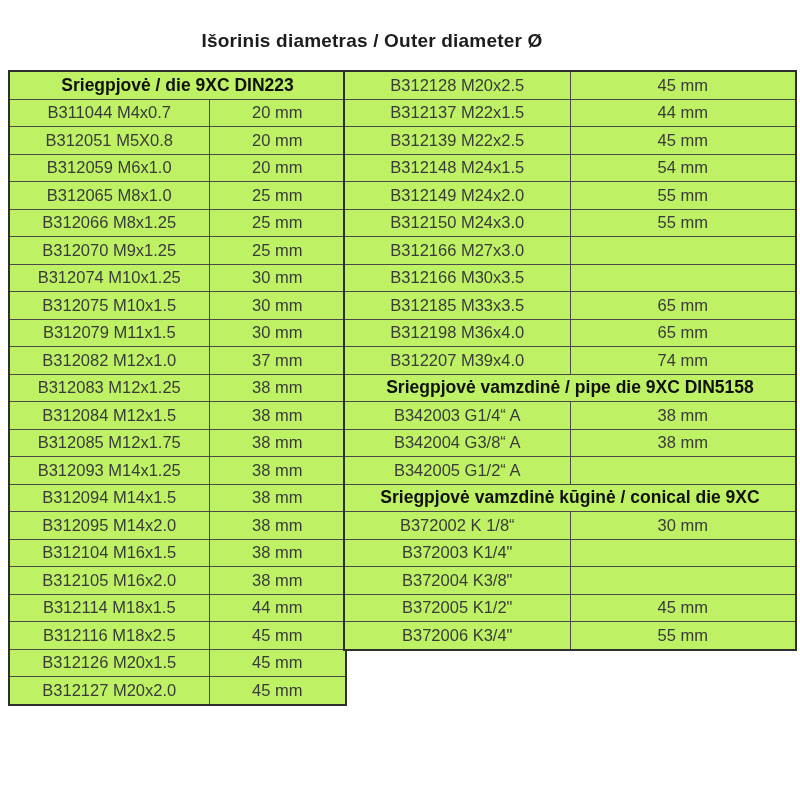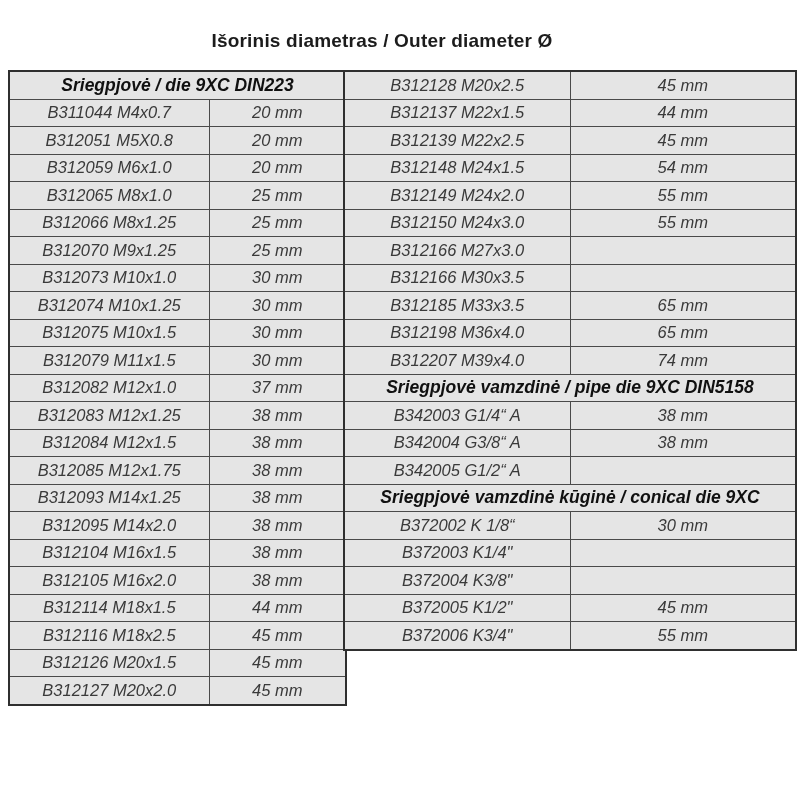--- a/index.html
+++ b/index.html
@@ -9,29 +9,27 @@
     background:#ffffff;
     font-family:"Liberation Sans", sans-serif;
     overflow:hidden;
   }
   .doc-title{
     position:absolute;
     top:30px;left:0;width:744px;
     text-align:center;
     font-size:19px;font-weight:bold;color:#1c1c1c;
     letter-spacing:0.2px;
-    padding-left:10px;
   }
   table.tbl{
     position:absolute;
     border-collapse:collapse;
     table-layout:fixed;
     border:2px solid #2f2f2f;
-    background:#e5e5e5;
-    font-style:italic;
+    background:#bef264;
   }
   table.tbl-left{ left:8px; top:70px; width:337px; }
   table.tbl-right{ left:343px; top:70px; width:452px;padding-left:8px; }
   .tbl td{
     border:1px solid #4a4a4a;
     height:26.5px;
     padding:0 2px;
     text-align:center;
     vertical-align:middle;
     font-size:16.5px;
@@ -79,24 +77,20 @@
         </tr>
         <tr>
           <td>B312066 M8x1.25</td>
           <td>25 mm</td>
         </tr>
         <tr>
           <td>B312070 M9x1.25</td>
           <td>25 mm</td>
         </tr>
         <tr>
-          <td>B312073 M10x1.0</td>
-          <td>30 mm</td>
-        </tr>
-        <tr>
           <td>B312074 M10x1.25</td>
           <td>30 mm</td>
         </tr>
         <tr>
           <td>B312075 M10x1.5</td>
           <td>30 mm</td>
         </tr>
         <tr>
           <td>B312079 M11x1.5</td>
           <td>30 mm</td>
@@ -112,20 +106,24 @@
         <tr>
           <td>B312084 M12x1.5</td>
           <td>38 mm</td>
         </tr>
         <tr>
           <td>B312085 M12x1.75</td>
           <td>38 mm</td>
         </tr>
         <tr>
           <td>B312093 M14x1.25</td>
+          <td>38 mm</td>
+        </tr>
+        <tr>
+          <td>B312094 M14x1.5</td>
           <td>38 mm</td>
         </tr>
         <tr>
           <td>B312095 M14x2.0</td>
           <td>38 mm</td>
         </tr>
         <tr>
           <td>B312104 M16x1.5</td>
           <td>38 mm</td>
         </tr>

